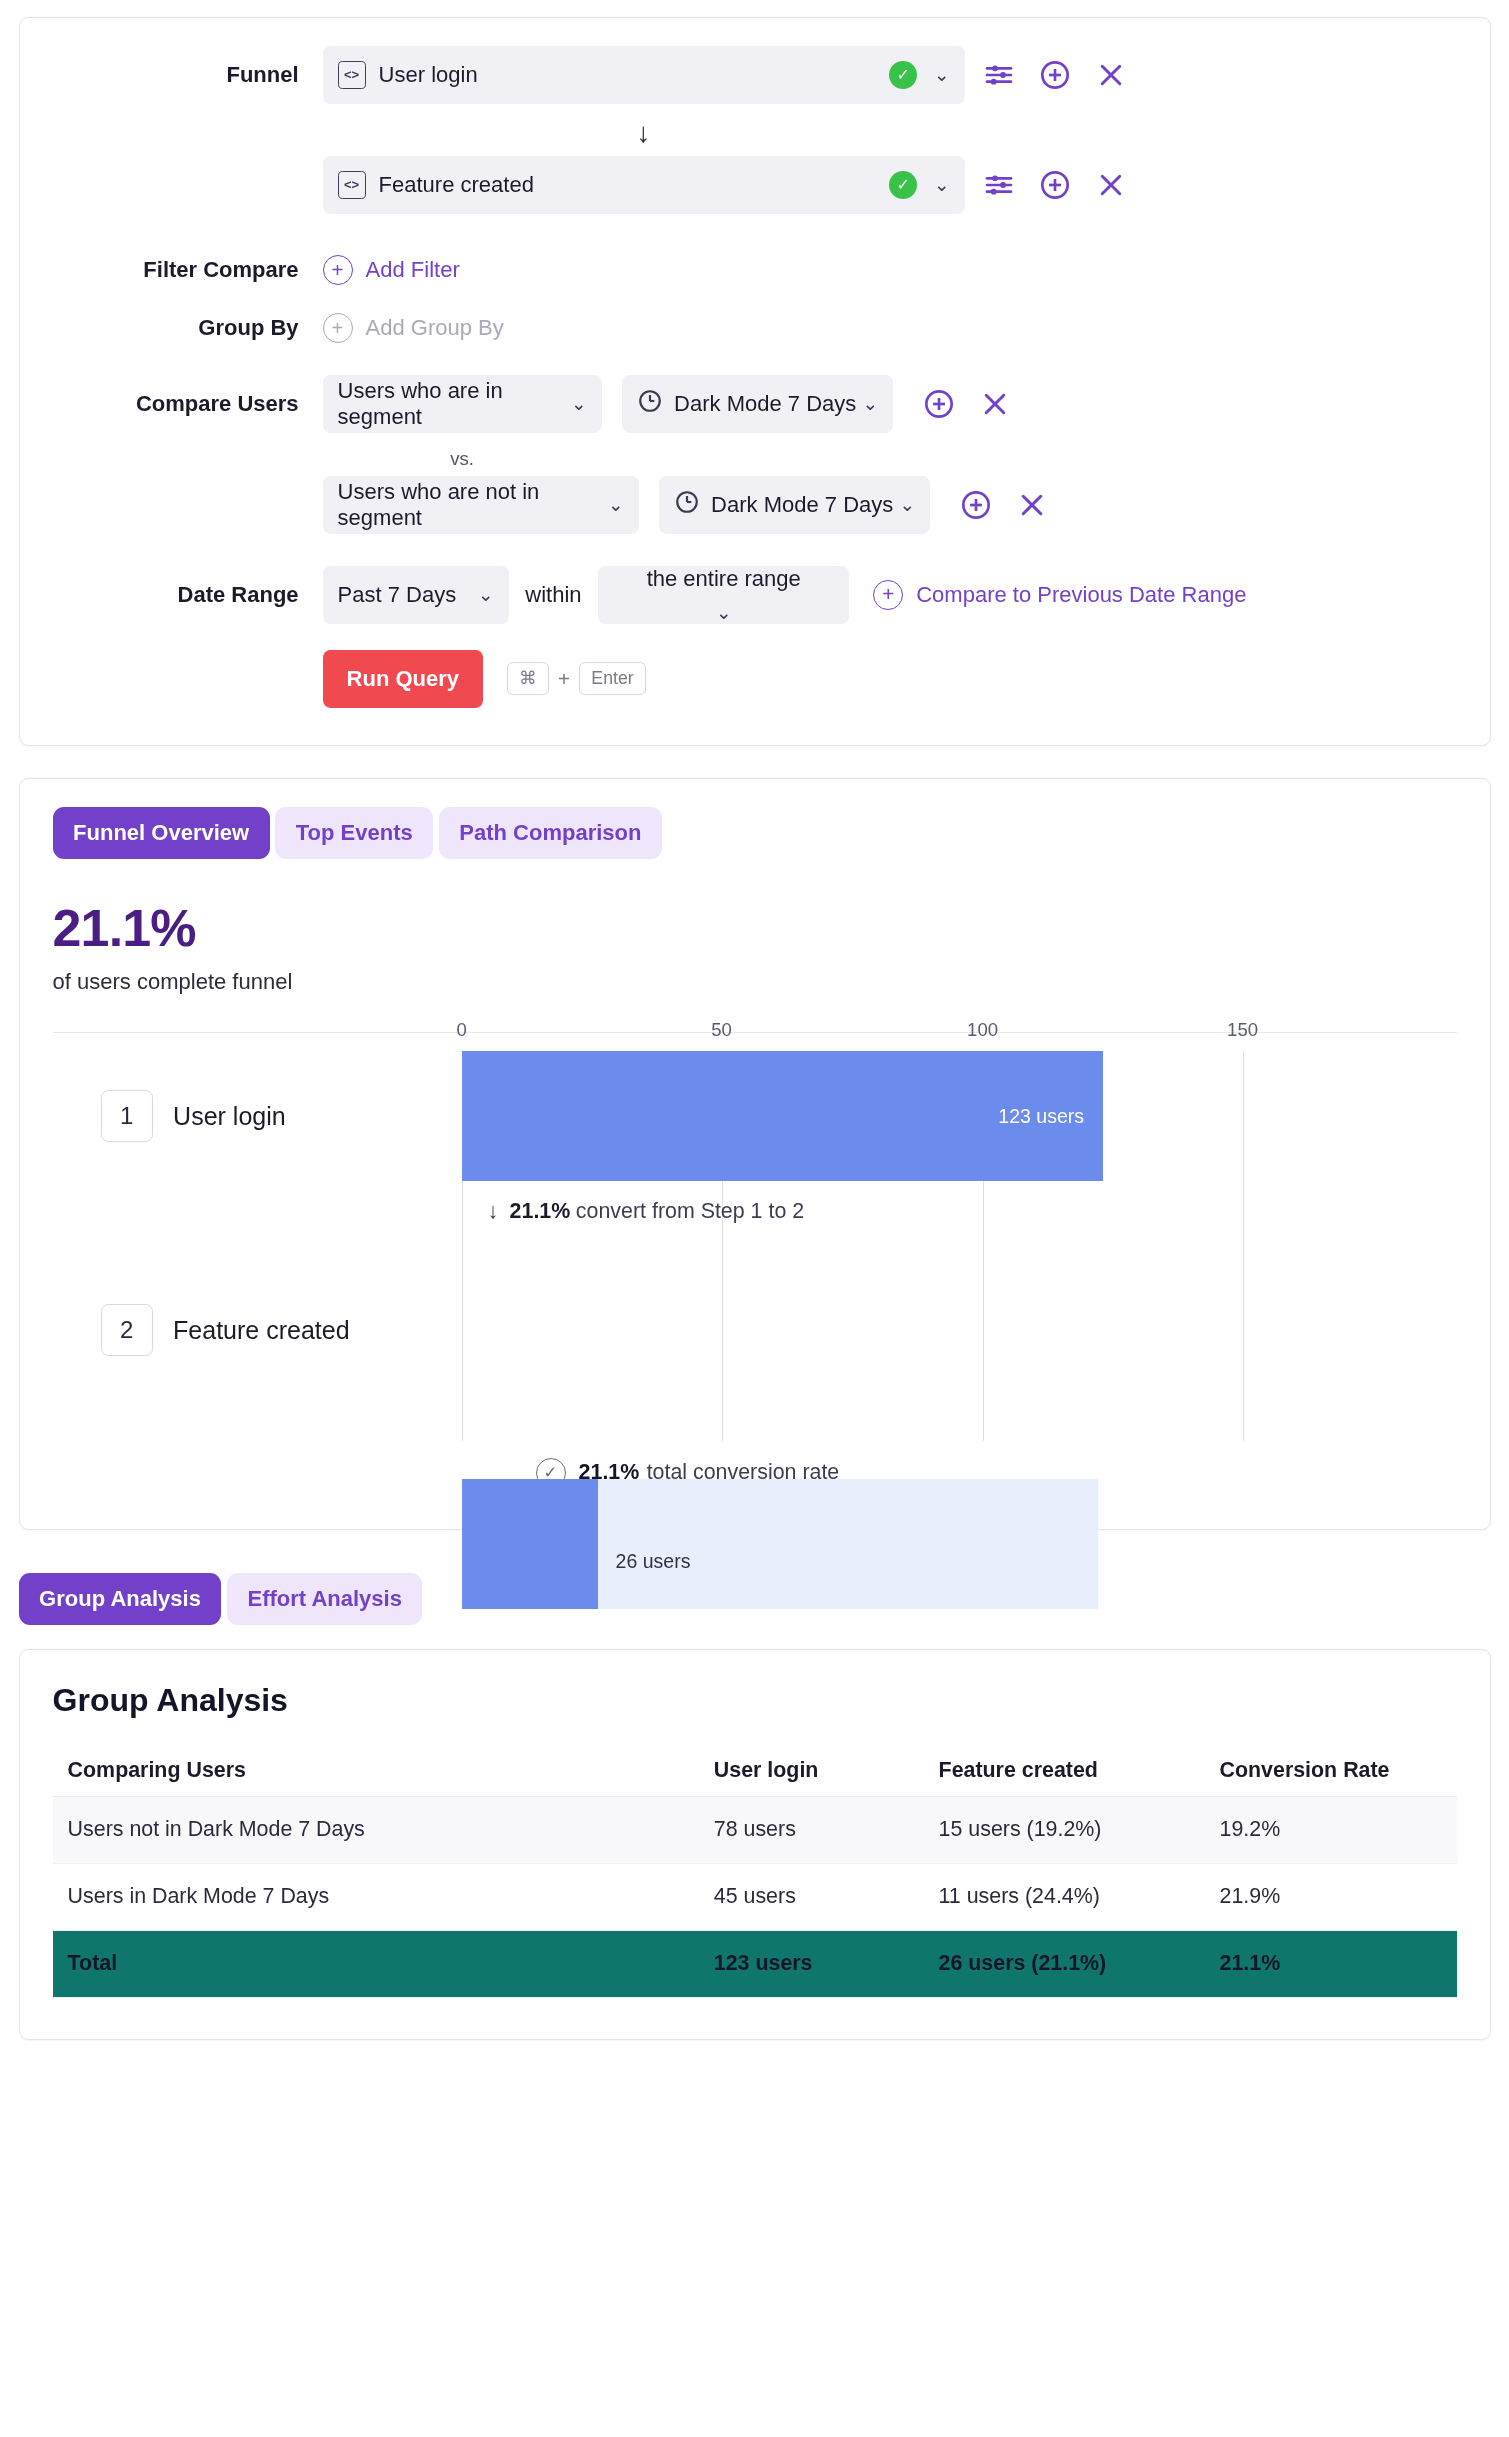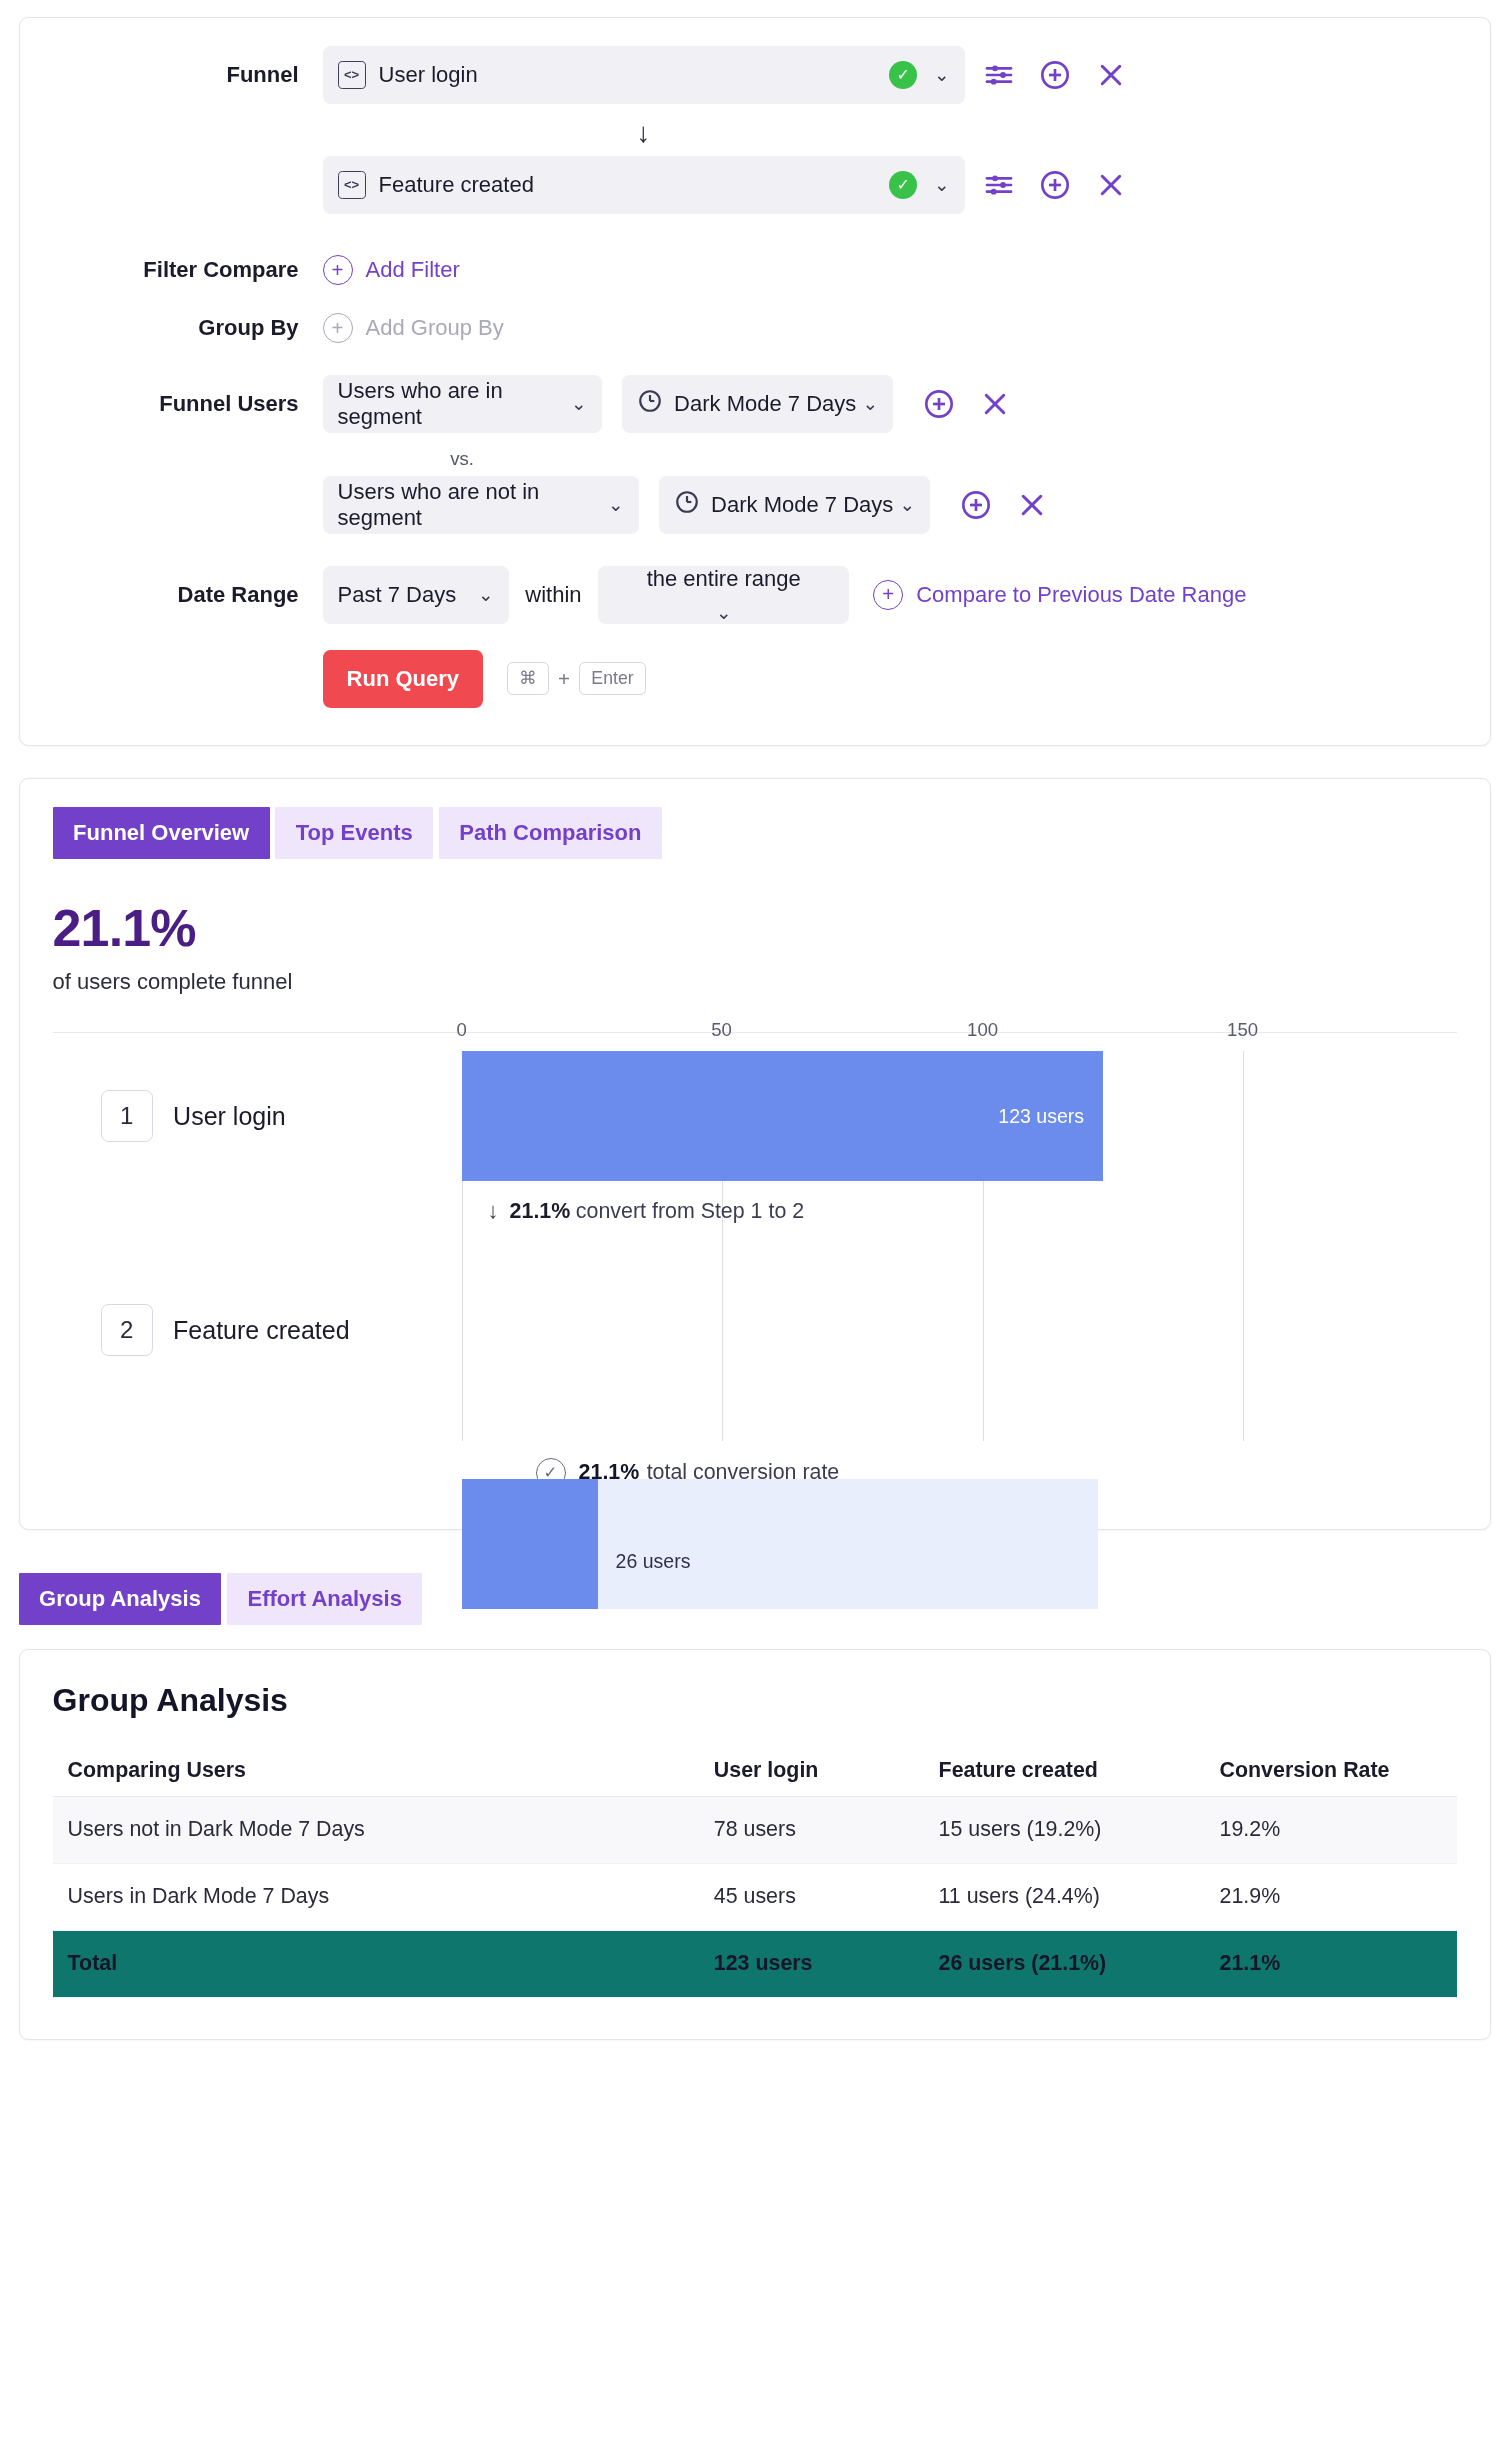--- a/index.html
+++ b/index.html
@@ -175,21 +175,21 @@
   }
   .kbd-plus { margin: 0 9.3px; color: #7a7a8c; font-size: 20.5px; }
 
   
   .results-card { margin-top: 32px; padding: 28px 33px 41px 33px; }
 
   .tabs { display: flex; }
   .tab {
     font-size: 22px;
     padding: 13px 20.5px;
-    border-radius: 1px;
+    border-radius: 11px;
     color: #7340c9;
     background: #efe6fb;
     margin-right: 5.6px;
     font-weight: bold;
     cursor: pointer;
   }
   .tab.active { background: #7340c9; color: #ffffff; }
 
   .big-pct {
     font-size: 52px;
@@ -439,21 +439,21 @@
 
   <div class="row" style="margin-top:28px;">
     <div class="row-label">Group By</div>
     <div class="link-add disabled">
       <span class="plus-circle">+</span>
       <span>Add Group By</span>
     </div>
   </div>
 
   <div class="row" style="margin-top:32px;">
-    <div class="row-label">Funnel Users</div>
+    <div class="row-label">Compare Users</div>
     <div class="select-box seg-select">
       <span>Users who are in segment</span>
       <span class="caret">⌄</span>
     </div>
     <div class="select-box seg-value" style="margin-left:20.5px;">
       <span class="clock">
         <svg width="26" height="26" viewBox="0 0 24 24" fill="none" stroke="currentColor" stroke-width="2">
           <circle cx="12" cy="12" r="9"></circle>
             <path d="M12 12 L12 6.5"></path>
             <path d="M12 12 L16 12"></path>

